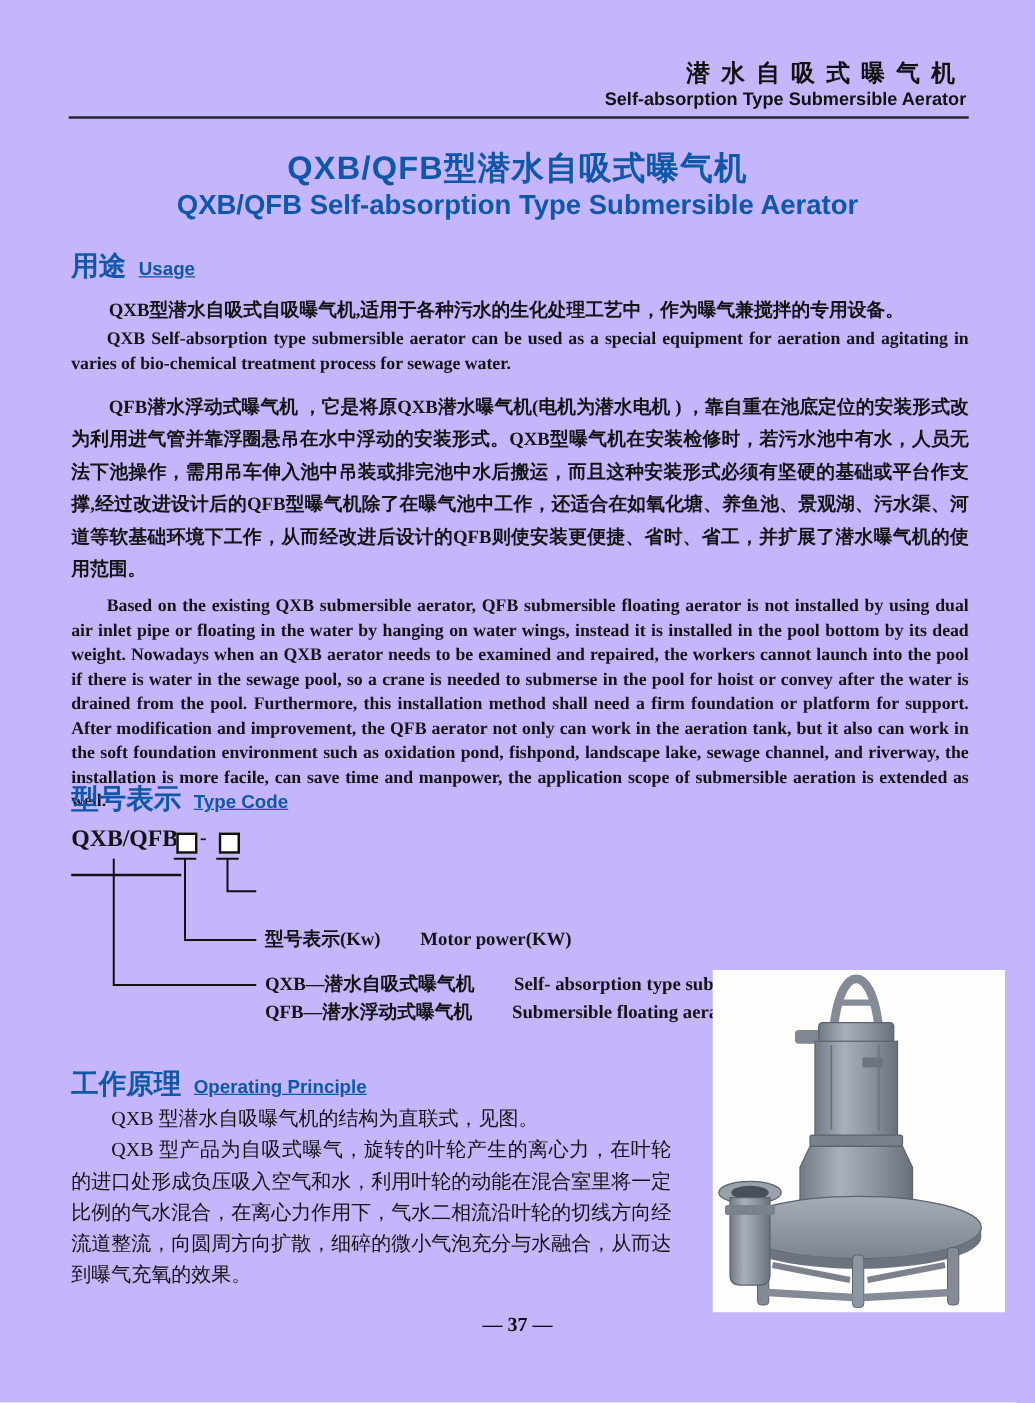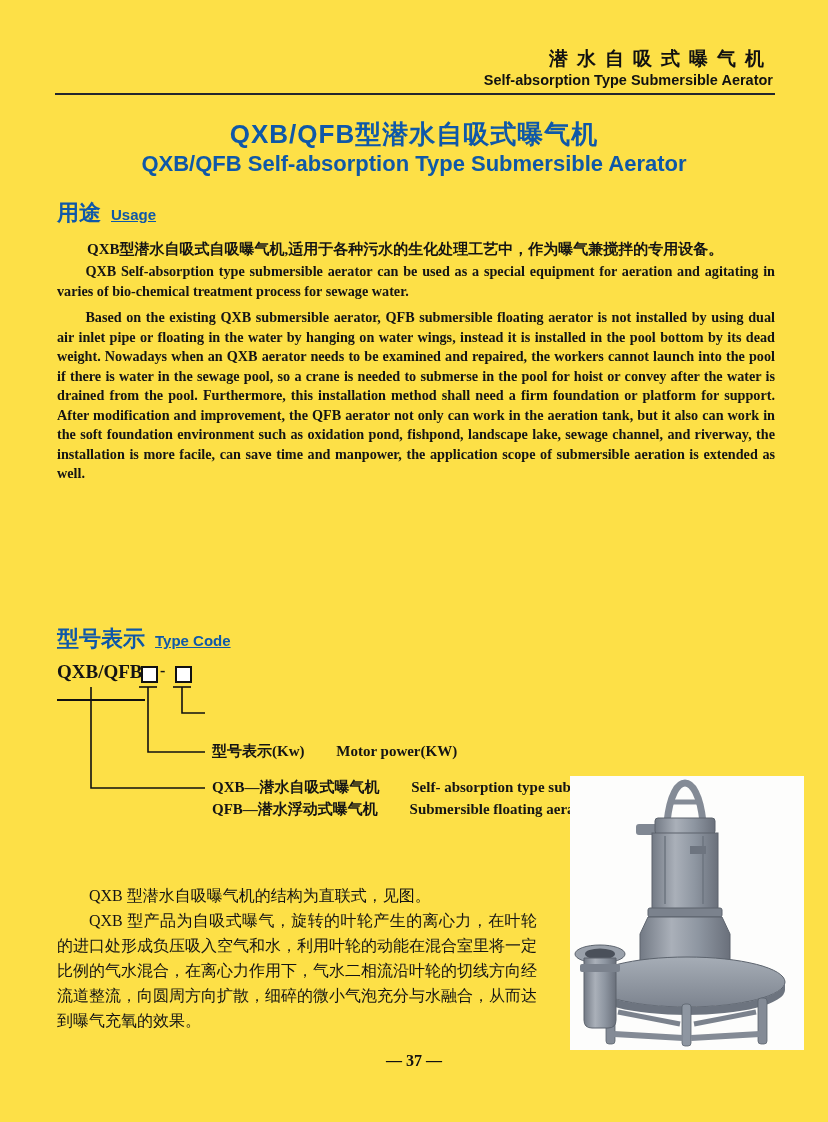--- a/index.html
+++ b/index.html
@@ -1,16 +1,16 @@
 <!DOCTYPE html>
 <html><head>
 <meta charset="utf-8">
 <style>
   html,body{margin:0;padding:0;background:#ffffff;}
-  .page{position:relative;width:828px;height:1122px;background:#fde047;overflow:hidden;
+  .page{position:relative;width:828px;height:1122px;background:#c4b5fd;overflow:hidden;
         font-family:"Liberation Serif",serif;color:#141414;}
 
   
   .hdr{position:absolute;right:55px;top:46px;text-align:right;}
   .hdr-zh{font-family:"Liberation Serif",serif;font-weight:bold;font-size:19px;
           letter-spacing:9px;color:#111;white-space:nowrap;}
   .hdr-en{font-family:"Liberation Sans",sans-serif;font-weight:bold;font-size:14.5px;
           color:#111;margin-top:0px;white-space:nowrap;}
   .hdr-rule{position:absolute;left:55px;right:53px;top:93px;height:2px;background:#23262e;}
 
@@ -77,20 +77,21 @@
   <div class="title-zh">QXB/QFB型潜水自吸式曝气机</div>
   <div class="title-en">QXB/QFB Self-absorption Type Submersible Aerator</div>
 
   <div class="sec" style="top:198px;">
     <span class="sec-zh">用途</span>
     <span class="sec-en">Usage</span>
   </div>
   <div class="paras">
     <p class="p-zh">QXB型潜水自吸式自吸曝气机,适用于各种污水的生化处理工艺中，作为曝气兼搅拌的专用设备。</p>
     <p class="p-en">QXB Self-absorption type submersible aerator can be used as a special equipment for aeration and agitating in varies of bio-chemical treatment process for sewage water.</p>
+    <p class="p-zh gap12">QFB潜水浮动式曝气机 ，它是将原QXB潜水曝气机(电机为潜水电机 ) ，靠自重在池底定位的安装形式改为利用进气管并靠浮圈悬吊在水中浮动的安装形式。QXB型曝气机在安装检修时，若污水池中有水，人员无法下池操作，需用吊车伸入池中吊装或排完池中水后搬运，而且这种安装形式必须有坚硬的基础或平台作支撑,经过改进设计后的QFB型曝气机除了在曝气池中工作，还适合在如氧化塘、养鱼池、景观湖、污水渠、河道等软基础环境下工作，从而经改进后设计的QFB则使安装更便捷、省时、省工，并扩展了潜水曝气机的使用范围。</p>
     <p class="p-en gap6">Based on the existing QXB submersible aerator, QFB submersible floating aerator is not installed by using dual air inlet pipe or floating in the water by hanging on water wings, instead it is installed in the pool bottom by its dead weight. Nowadays when an QXB aerator needs to be examined and repaired, the workers cannot launch into the pool if there is water in the sewage pool, so a crane is needed to submerse in the pool for hoist or convey after the water is drained from the pool. Furthermore, this installation method shall need a firm foundation or platform for support. After modification and improvement, the QFB aerator not only can work in the aeration tank, but it also can work in the soft foundation environment such as oxidation pond, fishpond, landscape lake, sewage channel, and riverway, the installation is more facile, can save time and manpower, the application scope of submersible aeration is extended as well.</p>
   </div>
 
   <div class="sec" style="top:624px;">
     <span class="sec-zh">型号表示</span>
     <span class="sec-en">Type Code</span>
   </div>
 
   <div class="tc">
     <span class="tc-model">QXB/QFB</span>
@@ -116,20 +117,24 @@
     <div class="tc-row tc-r3">
       <span class="zh">QXB—潜水自吸式曝气机</span>
       <span class="en">Self- absorption type submersible aerator</span>
     </div>
     <div class="tc-row tc-r4">
       <span class="zh">QFB—潜水浮动式曝气机</span>
       <span class="en">Submersible floating aerator</span>
     </div>
   </div>
 
+  <div class="sec" style="top:852px;">
+    <span class="sec-zh">工作原理</span>
+    <span class="sec-en">Operating Principle</span>
+  </div>
   <div class="op-paras">
     <p>QXB 型潜水自吸曝气机的结构为直联式，见图。</p>
     <p>QXB 型产品为自吸式曝气，旋转的叶轮产生的离心力，在叶轮的进口处形成负压吸入空气和水，利用叶轮的动能在混合室里将一定比例的气水混合，在离心力作用下，气水二相流沿叶轮的切线方向经流道整流，向圆周方向扩散，细碎的微小气泡充分与水融合，从而达到曝气充氧的效果。</p>
   </div>
 
   <svg class="photo" viewBox="0 0 234 274">
     <defs>
       <linearGradient id="cyl" x1="0" y1="0" x2="1" y2="0">
         <stop offset="0" stop-color="#737a85"></stop>
         <stop offset="0.35" stop-color="#aab0b9"></stop>

